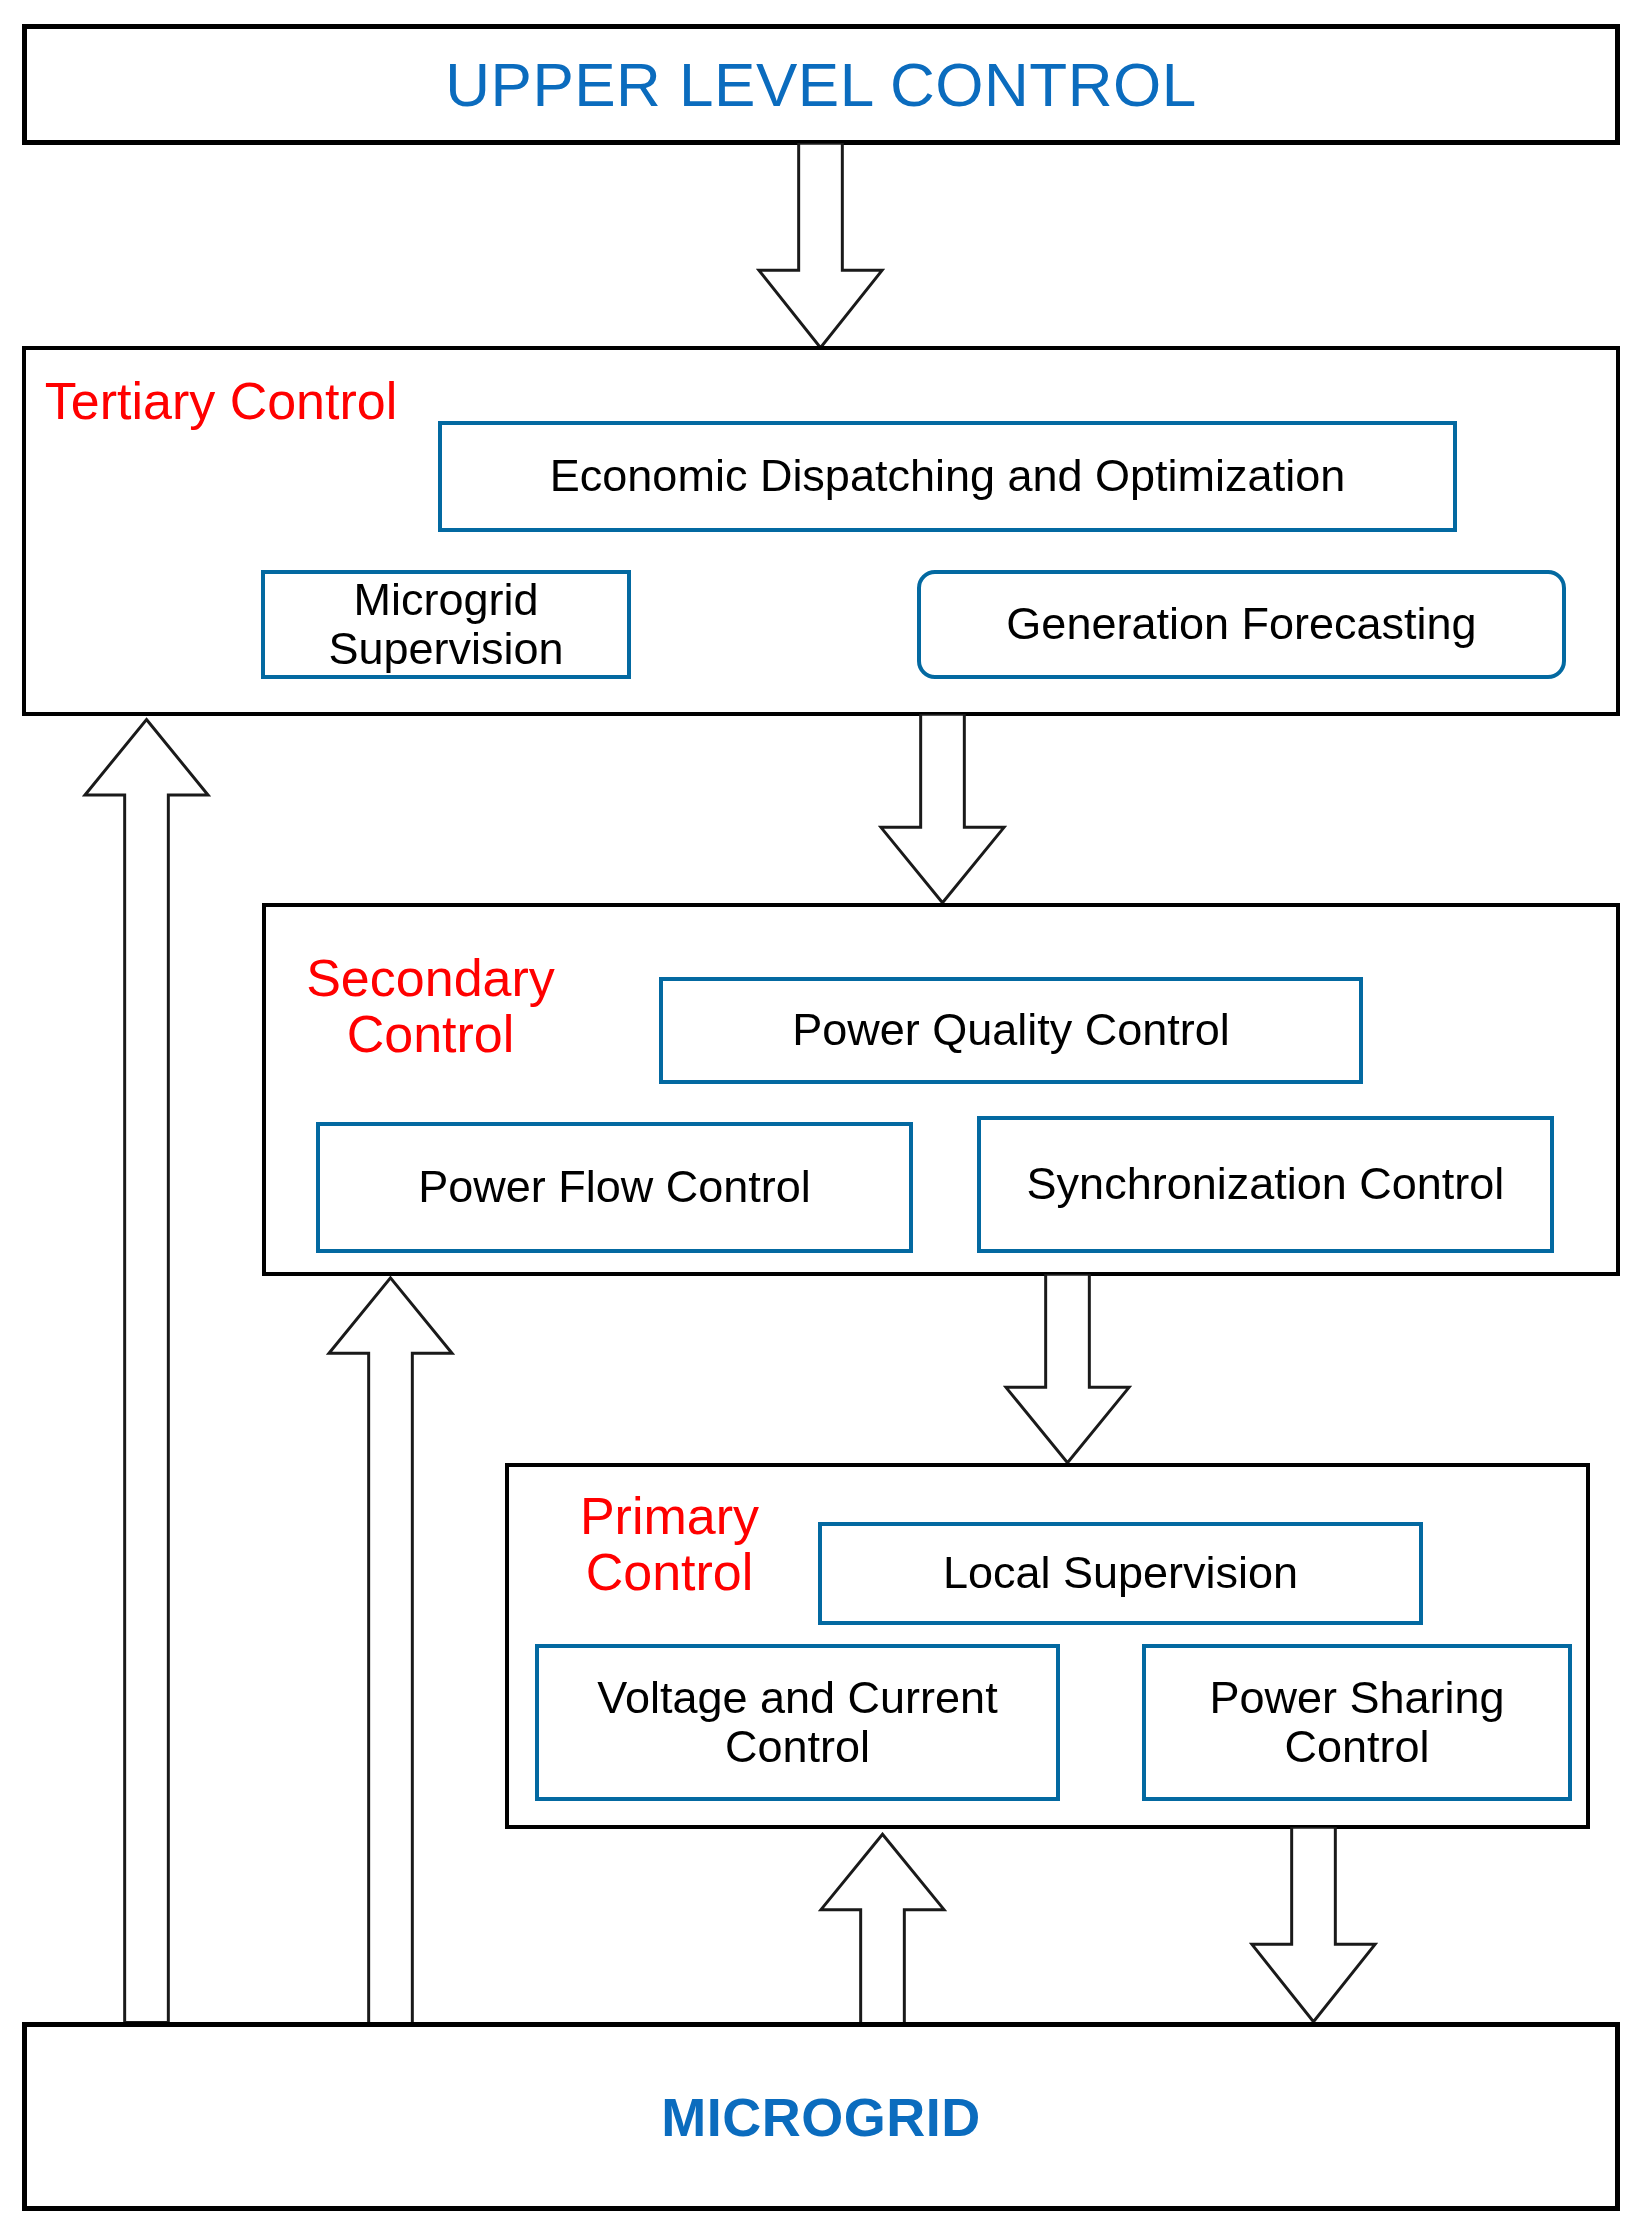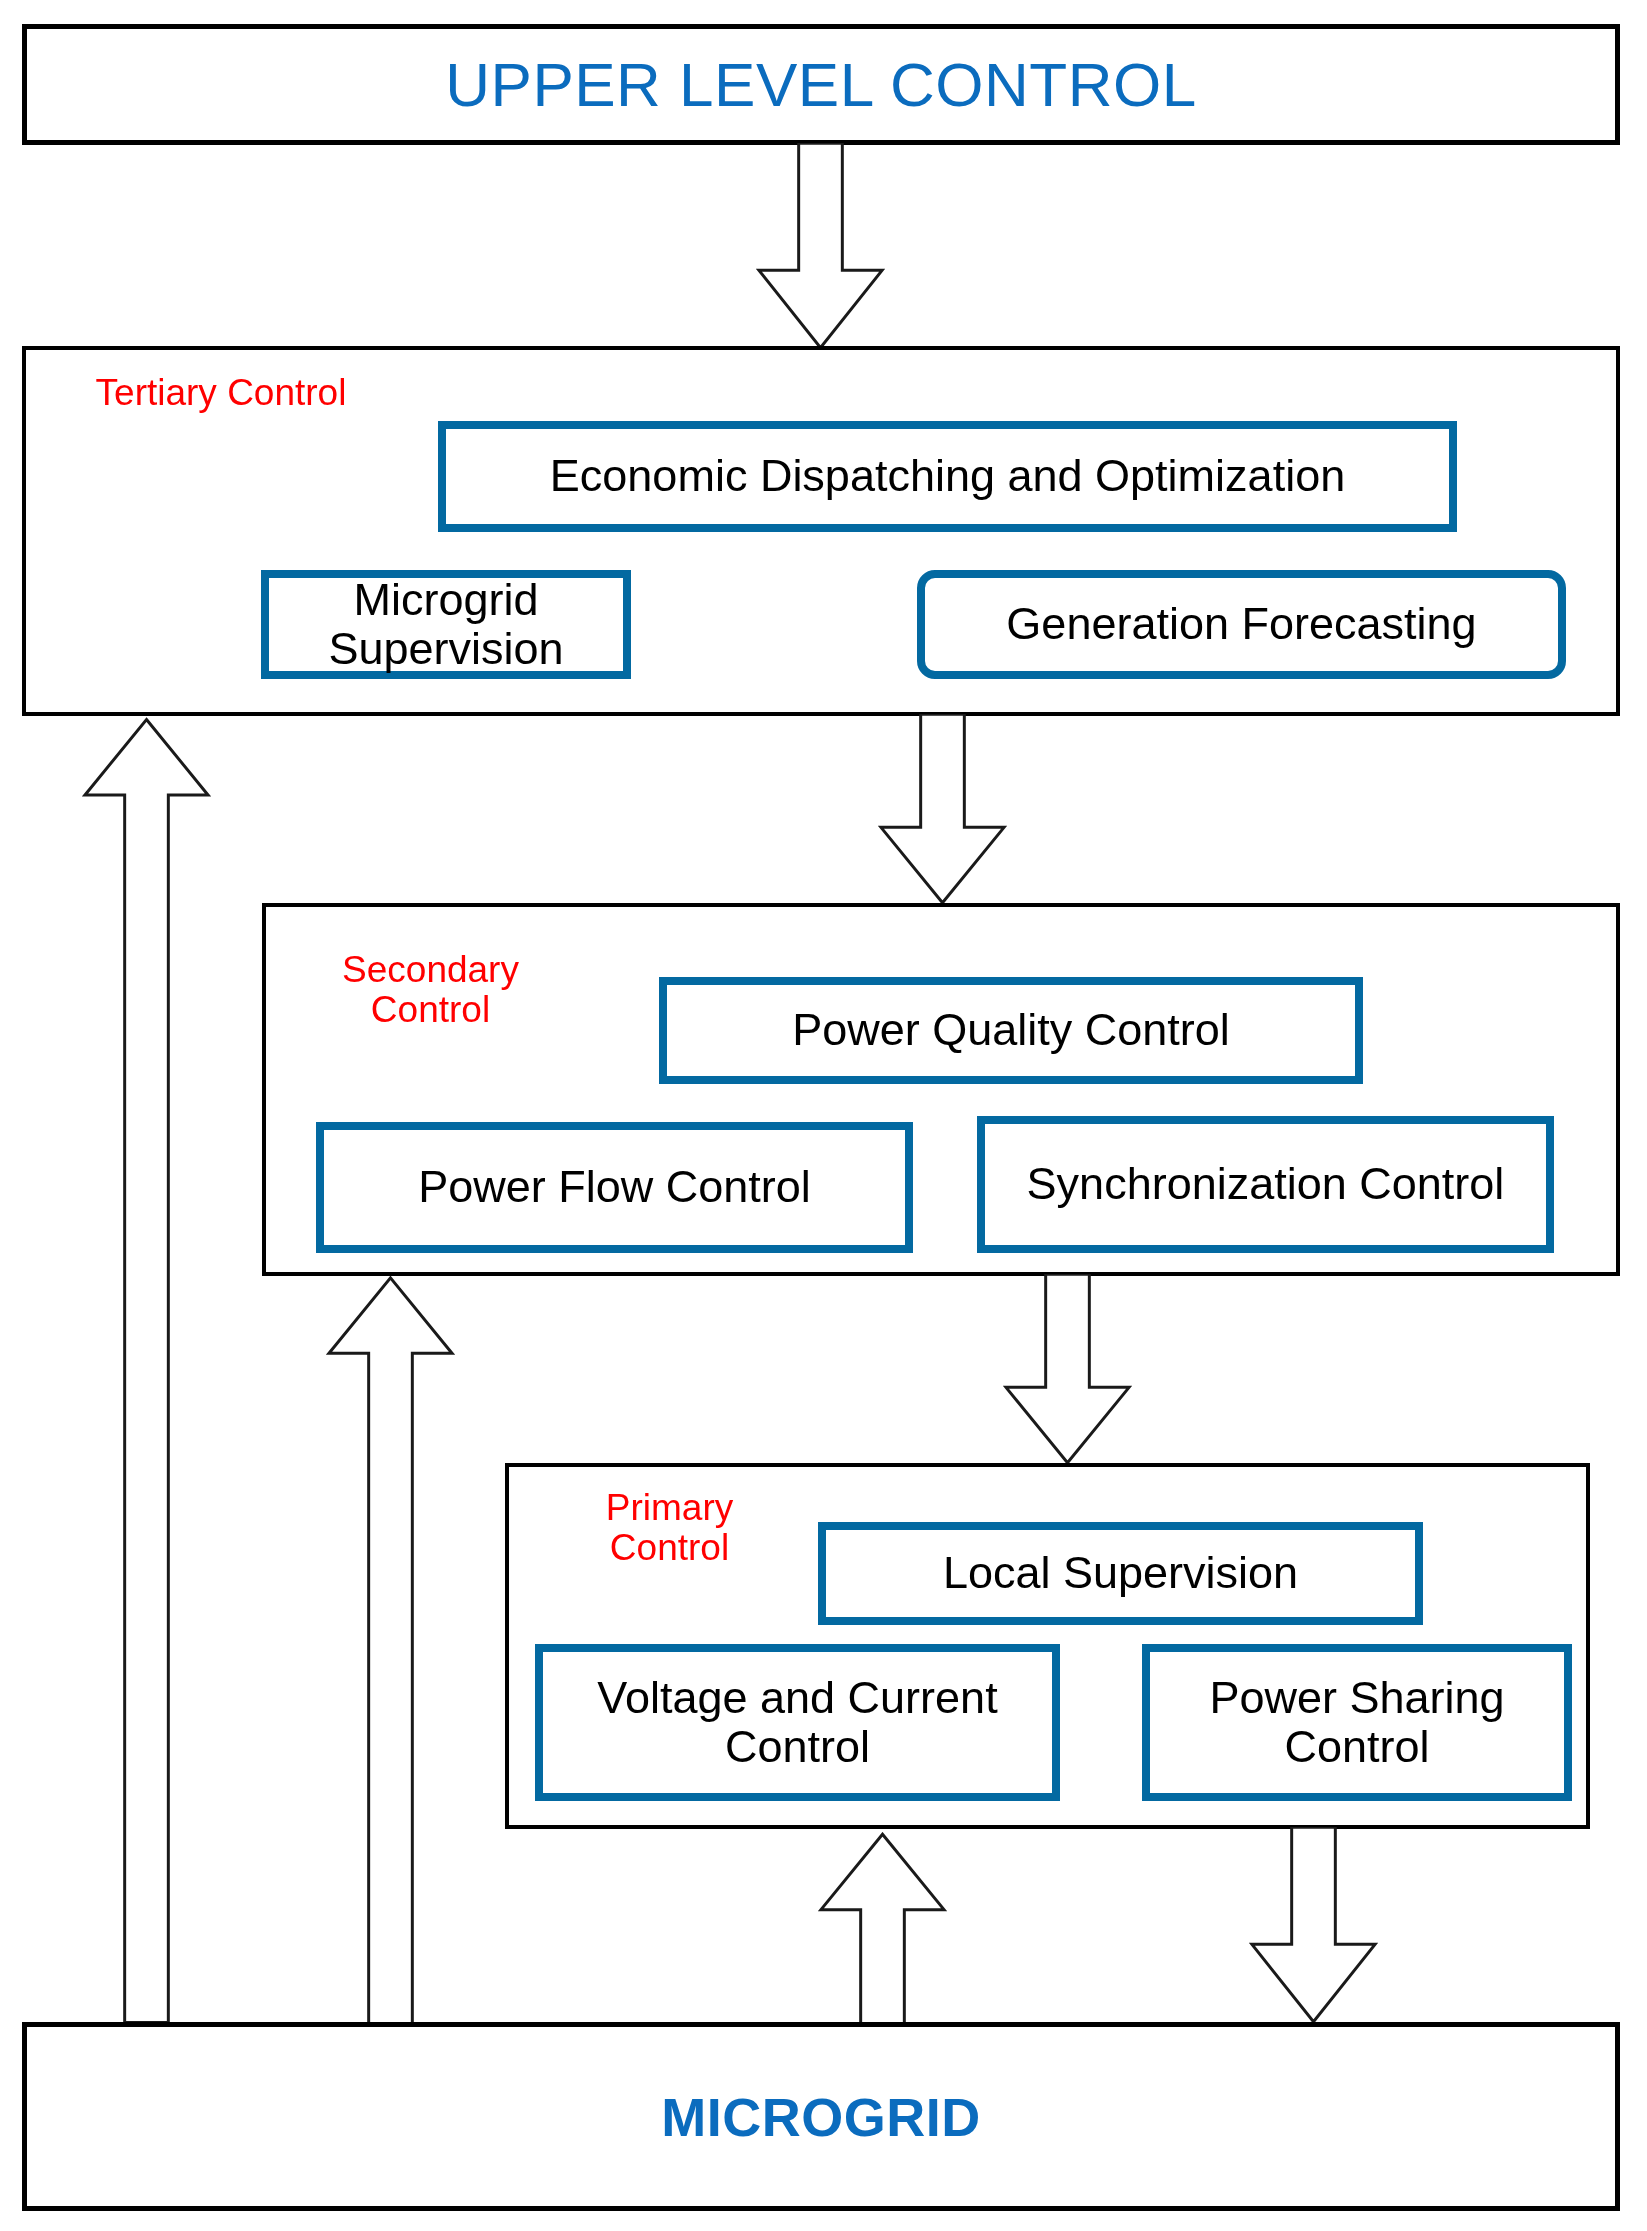--- a/index.html
+++ b/index.html
@@ -21,21 +21,21 @@
 
   .outer-box {
     border: 5px solid #000000;
     background: #ffffff;
   }
   .level-box {
     border: 4px solid #000000;
     background: #ffffff;
   }
   .sub-box {
-    border: 8px solid #0369a1;
+    border: 4px solid #0369a1;
     background: #ffffff;
     display: flex;
     align-items: center;
     justify-content: center;
     text-align: center;
     line-height: 1.08;
     color: #000000;
     font-size: 45px;
     padding: 0 6px;
   }
@@ -47,21 +47,21 @@
     width: 100%;
     height: 100%;
     color: #0b6cbe;
     letter-spacing: 0.5px;
   }
   .banner-upper { font-size: 62px; font-weight: 400; }
   .banner-micro { font-size: 54px; font-weight: 700; border-radius: 32px; }
 
   .level-title {
     color: #ff0000;
-    font-size: 37px;
+    font-size: 52px;
     line-height: 1.08;
     text-align: center;
     white-space: pre-line;
   }
 
   
   .arrow svg { display: block; }
   .arrow polygon {
     fill: #ffffff;
     stroke: #1a1a1a;

